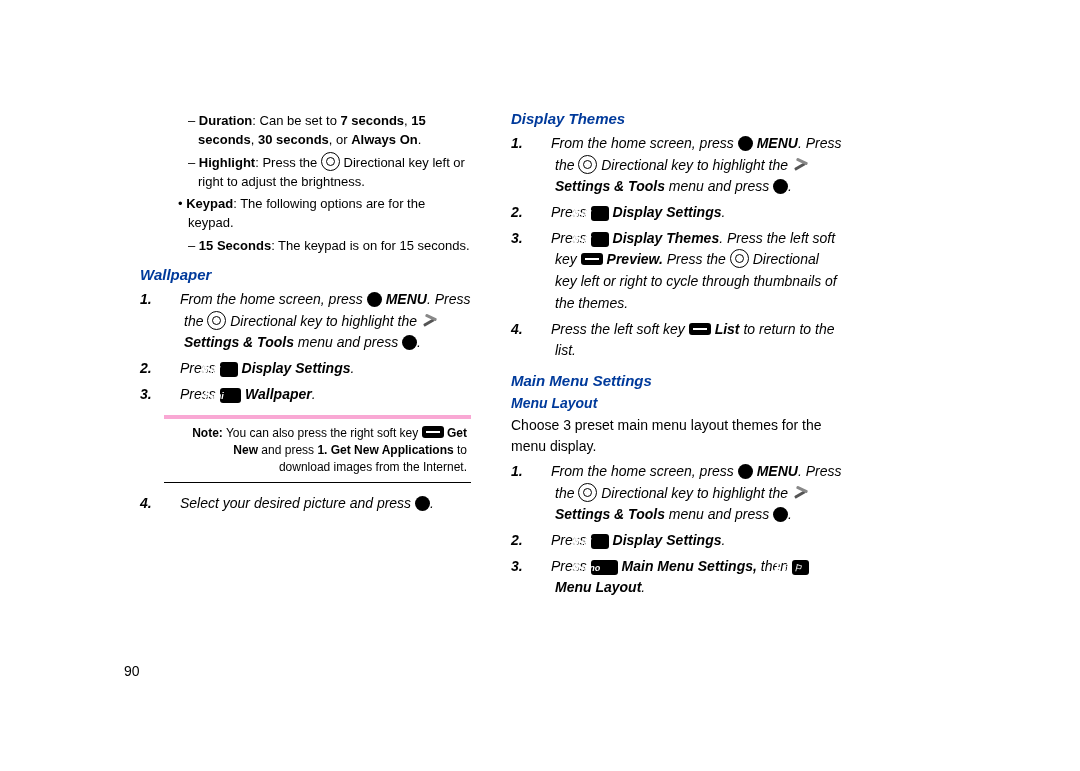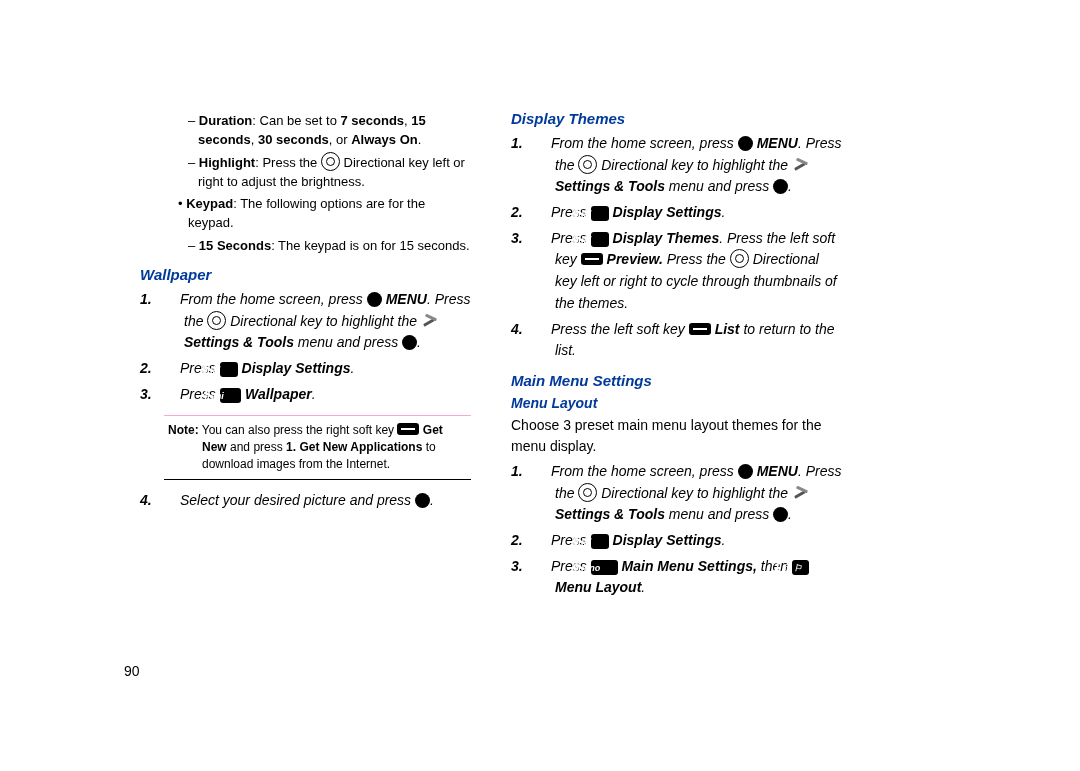--- a/index.html
+++ b/index.html
@@ -148,27 +148,27 @@
   .icon-tools::after {
     content: "";
     position: absolute;
     left: 4px; top: 2px;
     width: 12px; height: 3px;
     background: #888;
     transform: rotate(25deg);
     border-radius: 1px;
   }
   .note-box {
-    border-top: 1px solid #f9a8d4;
+    border-top: 4px solid #f9a8d4;
     border-bottom: 1px solid #000;
     font-size: 12px;
     padding: 6px 4px;
     margin: 10px 0 10px 24px;
     line-height: 1.4;
-    text-align: left;
+    text-align: right;
   }
   .note-box .note-line {
     padding-left: 34px;
     text-indent: -34px;
   }
   .page-num {
     position: absolute;
     bottom: 92px;
     left: 124px;
     font-size: 14px;

